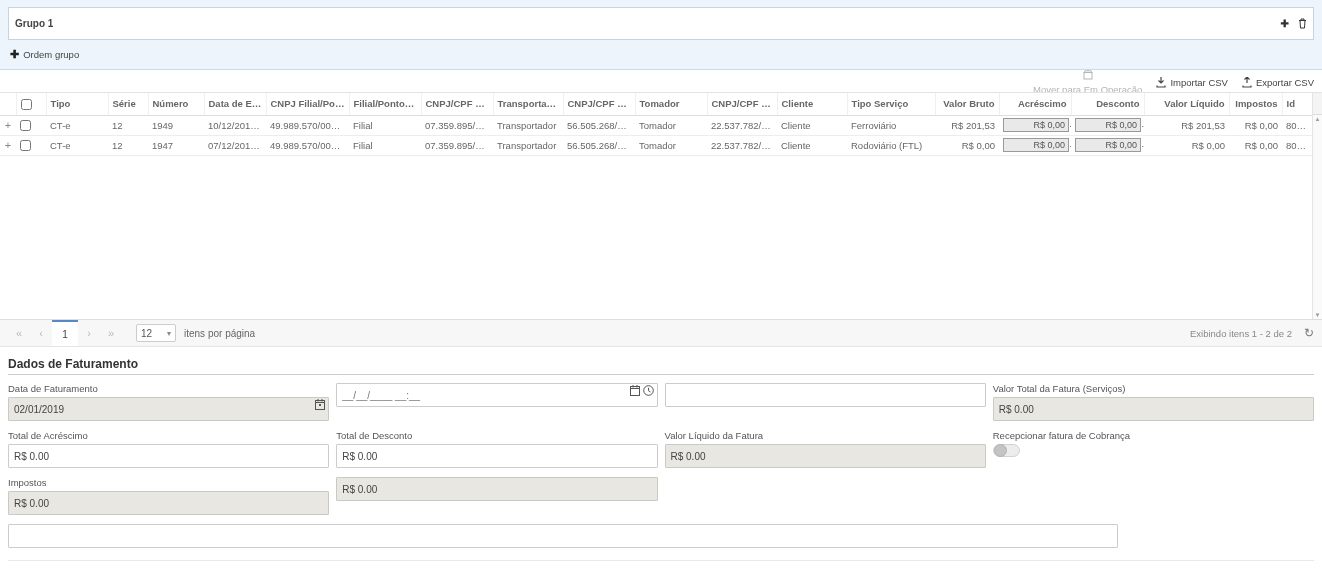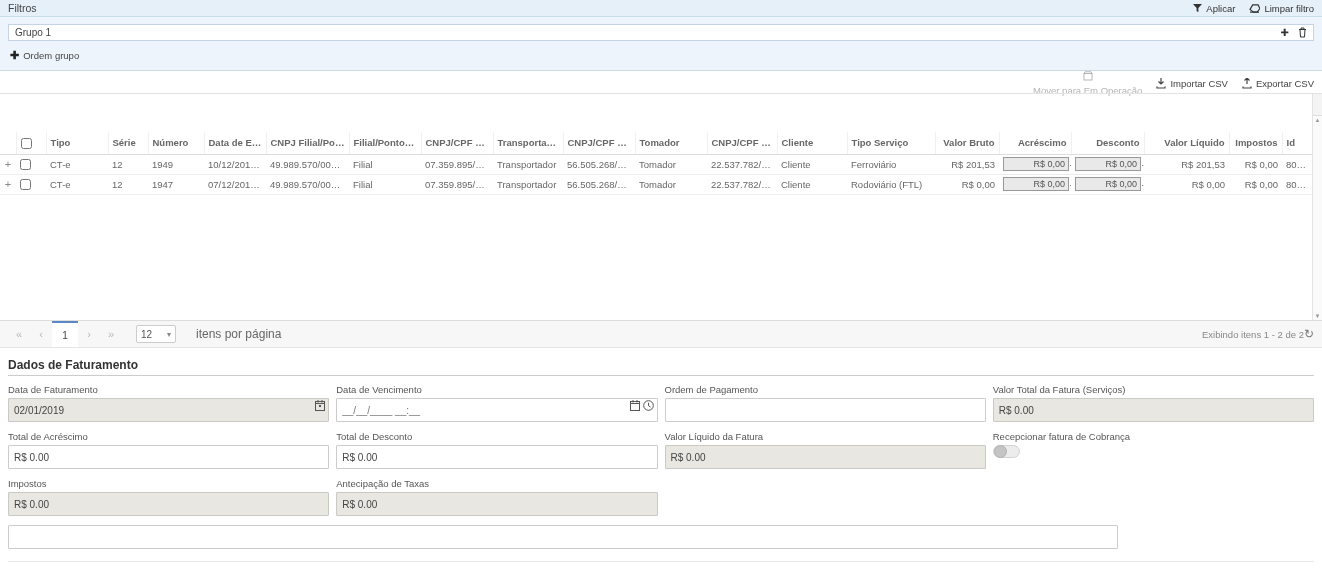--- a/index.html
+++ b/index.html
@@ -7,39 +7,39 @@
     font-family:"Liberation Sans", sans-serif; color:#555; font-size:10px; }
 
   
   .filters { background:#edf4fb; border-bottom:1px solid #c9dcec; }
   .filters-header { display:flex; justify-content:space-between; align-items:center;
     background:#e6f0f9; border-bottom:1px solid #c9dcec; padding:2px 8px; height:17px; }
   .filters-title { color:#444; font-size:10.5px; }
   .filters-actions { display:flex; gap:14px; }
   .flt-btn { display:flex; align-items:center; gap:4px; color:#333; font-size:9.5px; cursor:pointer; }
   .filters-body { padding:7px 8px 6px 8px; }
-  .group-box { background:#fff; border:1px solid #c4d4e4; height:17px; display:flex;
-    align-items:center; justify-content:space-between; padding:0 6px; }
+  .group-box { background:#fff; border:1px solid #c4d4e4; height:33px; display:flex;
+    align-items:center; justify-content:space-between; padding:0 6px;font-weight:bold; }
   .group-name { color:#444; font-size:10px; }
   .group-icons { display:flex; gap:9px; align-items:center; color:#333; }
   .mini-icon { font-size:10px; line-height:1; cursor:pointer; color:#333; }
   .novo-grupo { margin:8px 0 2px 2px; display:inline-flex; align-items:center; gap:4px;
     color:#444; font-size:9.5px; cursor:pointer; }
   .novo-grupo b { font-size:11px; color:#222; }
 
   
   .grid-toolbar { display:flex; justify-content:flex-end; align-items:center; gap:14px;
     padding:6px 8px 4px 8px; height:22px; }
   .tool-btn { display:flex; align-items:center; gap:4px; font-size:9.5px; color:#444; cursor:pointer; }
   .tool-btn.disabled { color:#b5b5b5; cursor:default;flex-direction:column; }
   .tool-btn svg { display:block; }
 
   
   .grid-wrap { position:relative; height:227px; border-top:1px solid #e3e3e3; overflow:hidden; }
-  table { border-collapse:collapse; table-layout:fixed; width:1312px;margin-top:38px; }
+  table { border-collapse:collapse; table-layout:fixed; width:1312px; }
   th, td { font-size:9.5px; padding:0 4px; white-space:nowrap; overflow:hidden;
     text-overflow:ellipsis; height:20px; text-align:left; font-weight:normal; }
   thead th { color:#666; font-weight:bold; border-bottom:1px solid #ddd; border-left:1px solid #f0f0f0;
     height:22px; background:#fff; }
   thead th:first-child { border-left:none; }
   tbody td { color:#666; border-bottom:1px solid #ededed; background:#fff; }
   .num { text-align:right; }
   .cell-input { width:66px; height:14px; background:#e9e9e9; border:1px solid #999;
     font-family:"Liberation Sans", sans-serif; font-size:9px; color:#555; text-align:right; padding:0 3px; }
   .expand-cell { color:#888; text-align:center; cursor:pointer; font-size:11px; }
@@ -55,22 +55,22 @@
   .pager { height:28px; background:#f7f7f7; border-top:1px solid #ddd; border-bottom:1px solid #e5e5e5;
     display:flex; align-items:center; padding:0 8px; color:#777; }
   .pg-btn { width:22px; height:26px; display:flex; align-items:center; justify-content:center;
     color:#b9b9b9; font-size:11px; cursor:pointer; }
   .pg-num { width:26px; height:26px; display:flex; align-items:center; justify-content:center;
     color:#444; border-top:2px solid #5a87c6; background:#fff; font-size:10px; cursor:pointer; }
   .pg-size { margin-left:14px; width:40px; height:18px; border:1px solid #ccc; border-radius:2px;
     background:#fff; display:flex; align-items:center; justify-content:space-between;
     padding:0 4px; color:#555; cursor:pointer; }
   .pg-size .chev { color:#888; font-size:8px; }
-  .pg-label { margin-left:20px; font-size:12px; color:#666; }
-  .pg-right { margin-left:auto; display:flex; align-items:center; gap:0; }
+  .pg-label { margin-left:8px; font-size:10px; color:#666; }
+  .pg-right { margin-left:auto; display:flex; align-items:center; gap:12px; }
   .pg-info { font-size:9.5px; color:#888; }
   .pg-refresh { color:#777; font-size:12px; cursor:pointer; }
 
   
   .form-section { padding:10px 8px 0 8px; }
   .form-title { font-size:12px; font-weight:bold; color:#333; padding-bottom:3px;
     border-bottom:1px solid #ccc; margin-bottom:8px; }
   .form-grid { display:grid; grid-template-columns:repeat(4, 1fr); column-gap:7px; row-gap:9px; }
   .field label { display:block; font-size:9.5px; color:#555; margin-bottom:3px; }
   .in-wrap { position:relative; }
@@ -87,38 +87,20 @@
 
   .footer { display:flex; justify-content:flex-end; border-top:1px solid #e8e8e8;
     margin-top:12px; padding:8px 4px 0 0; }
   .btn-primary { background:#2a7cb8; color:#fff; border:1px solid #256da2; border-radius:2px;
     font-family:"Liberation Sans", sans-serif; font-size:10.5px; padding:4px 13px; cursor:pointer; }
 </style>
 </head>
 <body>
 
 <div class="filters">
-  <div class="filters-header">
-    <span class="filters-title">Filtros</span>
-    <span class="filters-actions">
-      <span class="flt-btn">
-        <svg width="9" height="9" viewBox="0 0 10 10">
-            <path d="M0 0h10L6 4.5V9L4 8V4.5Z" fill="#333"></path>
-          </svg>
-        <span>Aplicar</span>
-      </span>
-      <span class="flt-btn">
-        <svg width="11" height="9" viewBox="0 0 12 10">
-            <path d="M4 1h6l2 4-3 4H5L1 6Z" fill="none" stroke="#333" stroke-width="1.3"></path>
-            <path d="M1 9h10" stroke="#333" stroke-width="1.3"></path>
-          </svg>
-        <span>Limpar filtro</span>
-      </span>
-    </span>
-  </div>
   <div class="filters-body">
     <div class="group-box">
       <span class="group-name">Grupo 1</span>
       <span class="group-icons">
         <span class="mini-icon">✚</span>
         <svg width="9" height="11" viewBox="0 0 9 11">
             <path d="M1 2.5h7M3 2.5V1h3v1.5M2 2.5l.5 7.5h4l.5-7.5" fill="none" stroke="#333" stroke-width="1"></path>
           </svg>
       </span>
     </div>
@@ -286,37 +268,35 @@
         <span class="in-icons">
             <svg width="10" height="11" viewBox="0 0 10 11">
               <rect x=".5" y="1.5" width="9" height="9" fill="none" stroke="#555"></rect>
               <path d="M.5 3.5h9M3 0v2.5M7 0v2.5" stroke="#555"></path>
               <rect x="4" y="5" width="2" height="2" fill="#555"></rect>
             </svg>
           </span>
       </div>
     </div>
     <div class="field">
-      <label>Data de Vencimento</label>
       <div class="in-wrap">
         <input class="in" placeholder="__/__/____ __:__" style="">
         <span class="in-icons">
           <svg width="10" height="11" viewBox="0 0 10 11">
               <rect x=".5" y="1.5" width="9" height="9" fill="none" stroke="#555"></rect>
               <path d="M.5 3.5h9M3 0v2.5M7 0v2.5" stroke="#555"></path>
             </svg>
           <svg width="11" height="11" viewBox="0 0 11 11">
               <circle cx="5.5" cy="5.5" r="4.8" fill="none" stroke="#555"></circle>
               <path d="M5.5 2.8v2.9l2 1.3" fill="none" stroke="#555"></path>
             </svg>
         </span>
       </div>
     </div>
     <div class="field">
-      <label>Ordem de Pagamento</label>
       <input class="in" value="" style="">
     </div>
     <div class="field">
       <label>Valor Total da Fatura (Serviços)</label>
       <input class="in ro" readonly="" value="R$ 0.00" style="">
     </div>
 
     <div class="field">
       <label>Total de Acréscimo</label>
       <input class="in" value="R$ 0.00" style="">
@@ -334,21 +314,20 @@
       <div class="toggle">
           <span class="knob"></span>
         </div>
     </div>
 
     <div class="field">
       <label>Impostos</label>
       <input class="in ro" readonly="" value="R$ 0.00" style="">
     </div>
     <div class="field">
-      <label>Antecipação de Taxas</label>
       <input class="in ro" readonly="" value="R$ 0.00" style="">
     </div>
     <div></div>
       <div></div>
 
     <div class="field obs-field">
       <input class="in" value="" style="">
     </div>
   </div>
 

